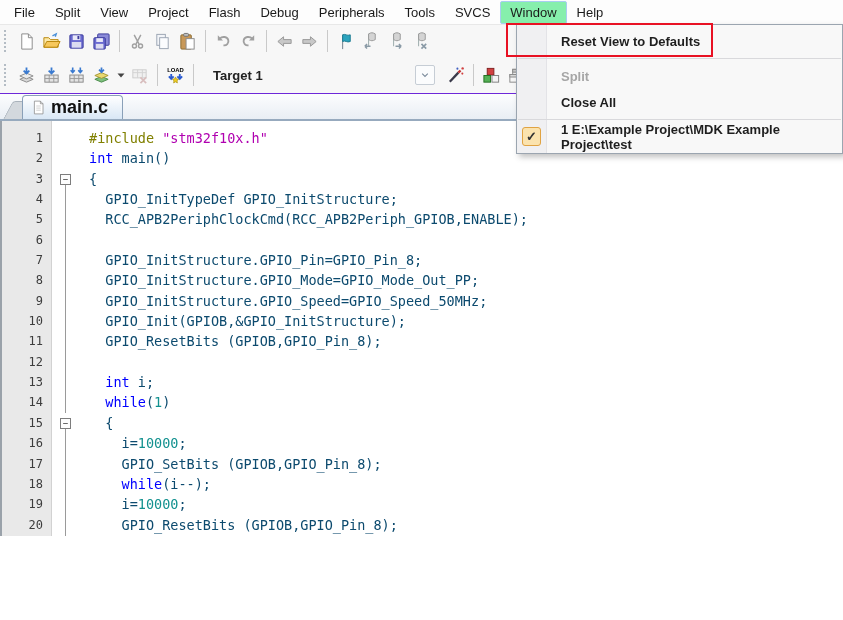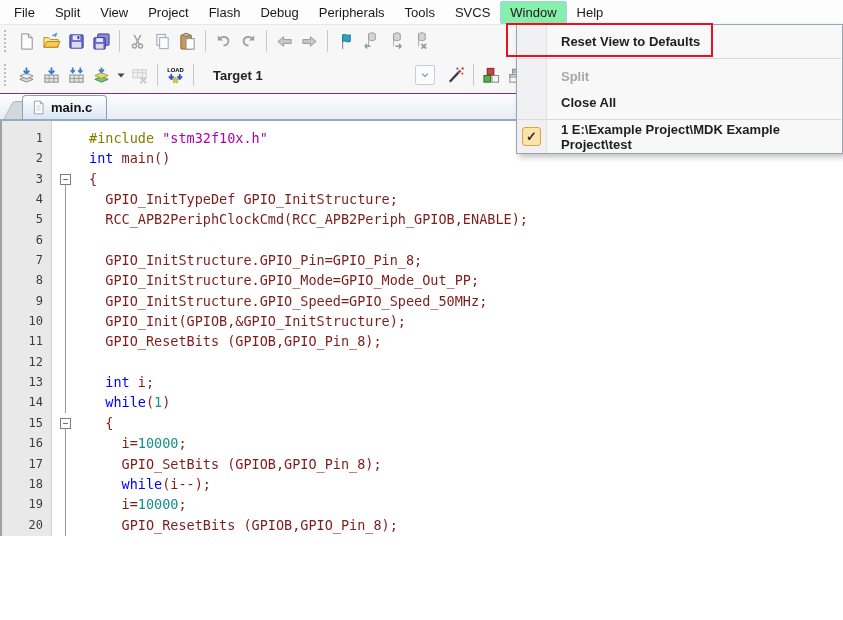--- a/index.html
+++ b/index.html
@@ -34,41 +34,41 @@
 
   
   .tabstrip { height:27px; background:linear-gradient(180deg,#fcfdfe,#e9eef4);
               border-bottom:2px solid #97aabe; display:flex; align-items:flex-end; padding-left:8px; }
   .tab-corner { width:20px; height:18px; background:#d3d8dd; border:1px solid #a9b2bb;
                 border-bottom:none; transform:skewX(-28deg); margin-right:-6px; border-radius:3px 0 0 0; }
   .tab { display:flex; align-items:center; gap:5px; height:24px; padding:0 14px 0 8px;
          background:linear-gradient(180deg,#ffffff,#d9e7f5); border:1px solid #8aa0b8;
          border-bottom:none; border-radius:4px 4px 0 0; position:relative; z-index:1; }
   .tab .ticon svg { width:15px; height:15px; display:block; }
-  .tab .tlabel { font-size:13px; font-weight:bold; color:#111; }
+  .tab .tlabel { font-size:18px; font-weight:bold; color:#111; }
 
   
   .editor { position:relative; height:441px; background:#ffffff; border-left:2px solid #9aa2aa;
             padding-top:7px; overflow:hidden; }
   .editor .gutterbg { position:absolute; left:0; top:0; bottom:0; width:50px;
                       background:#e9e9e9; border-right:1px solid #d2d2d2; }
   .cl { display:flex; height:20.35px; position:relative; }
   .ln { width:50px; flex:0 0 50px; text-align:right; padding-right:9px;
         font-family:"DejaVu Sans Mono", monospace; font-size:12px; color:#3d3d3d;
         line-height:20.35px; position:relative; }
   .fd { width:28px; flex:0 0 28px; position:relative; }
   .fold-box { position:absolute; left:8px; top:5px; width:11px; height:11px; background:#fdfdfd;
               border:1px solid #7d7d7d; font-size:9px; line-height:8px; text-align:center;
               color:#333; font-family:"DejaVu Sans Mono", monospace; }
   .fold-tail { position:absolute; left:13px; top:16px; bottom:0; width:1px; background:#9a9a9a; }
   .fold-line { position:absolute; left:13px; top:0; bottom:0; width:1px; background:#9a9a9a; }
   .cd { font-family:"DejaVu Sans Mono", monospace; font-size:13.5px; line-height:20.35px;
         white-space:pre; padding-left:9px; color:#000; }
   .kw { color:#0000ff; } .pre { color:#808000; } .str { color:#b000b0; }
-  .num { color:#12918f; } .pl { color:#7f1d1d; }
+  .num { color:#12918f; } .pl { color:#0c4a6e; }
 
   
   .hscroll { height:29px; background:#f5f5f5; border-top:1px solid #c8ccd0; position:relative; }
   .hscroll .thumb { position:absolute; left:26px; right:10px; top:13px; height:2px; background:#4f4f4f; }
   .buildbar { height:28px; margin-top:1px; border-top:1px solid #c2d2e0;
               background:linear-gradient(180deg,#f6f9fc,#cfdde9);
               display:flex; align-items:center; padding-left:6px; }
   .buildbar .blabel { font-size:18px; color:#1a1a1a; }
 
   

